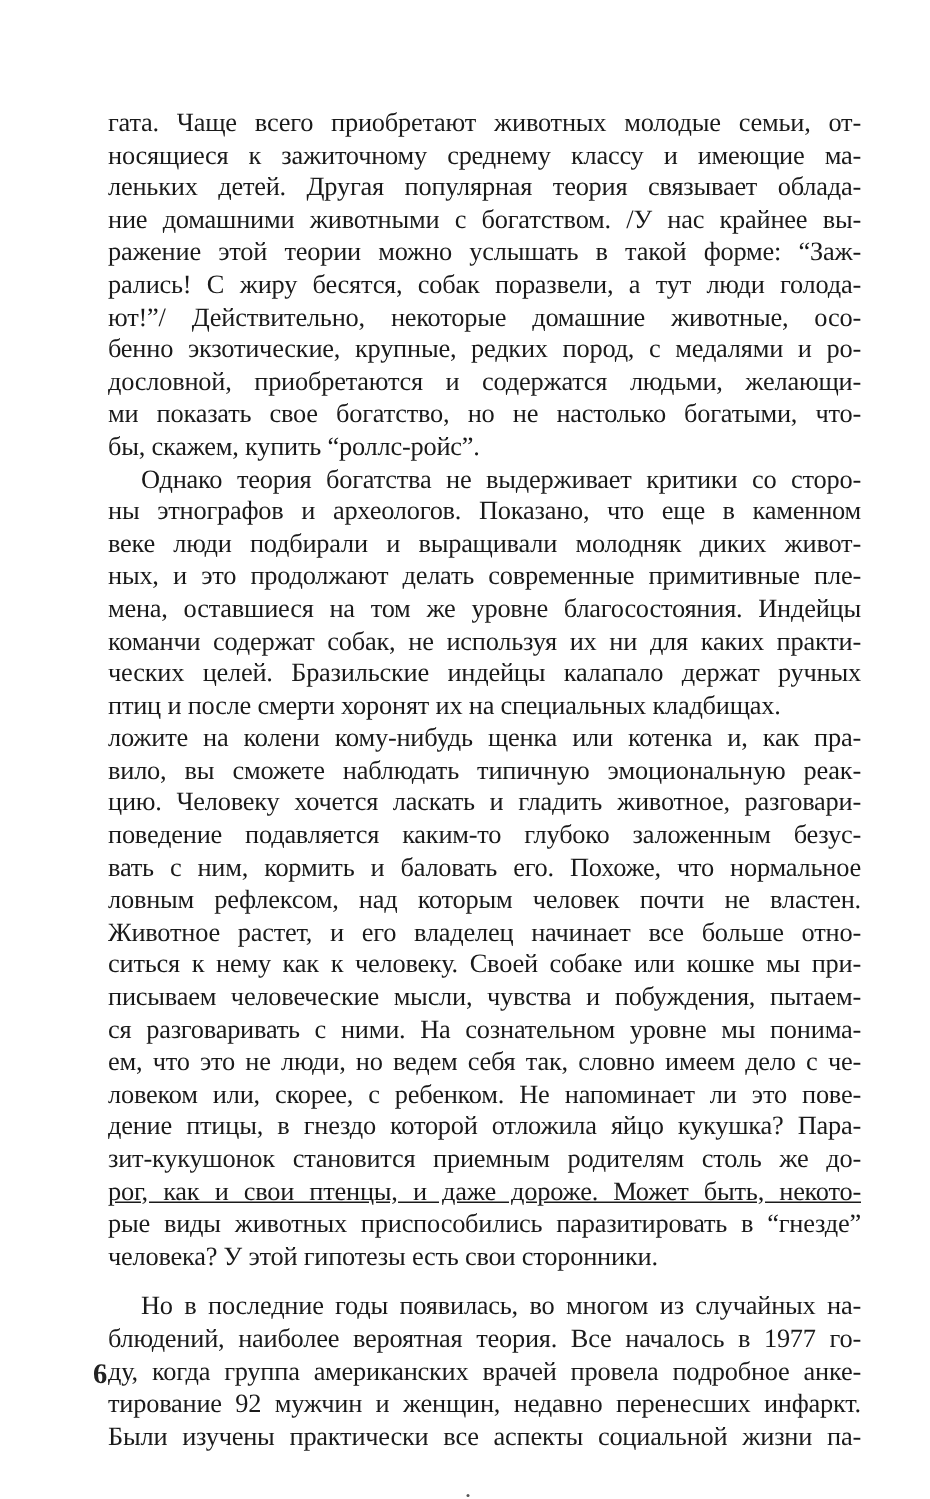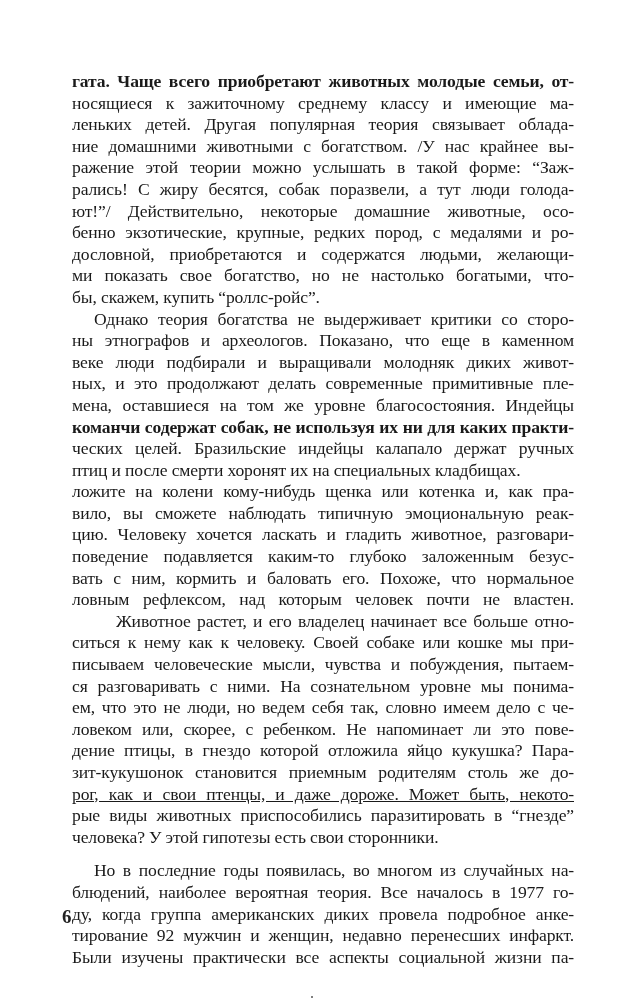--- a/index.html
+++ b/index.html
@@ -20,57 +20,57 @@
     position: absolute; left: 62px; top: 906px; font-size: 19px; font-weight: bold;
     font-family: "Liberation Serif", serif; color: #222;
   }
   .speck { position: absolute; width: 2px; height: 2px; background: #555; border-radius: 1px; }
 </style>
 </head>
 <body>
 
 <div class="page">
   <div class="text-block" id="text-block">
-      <span class="line" style="text-align-last: justify; font-weight: bold;">гата. Чаще всего приобретают животных молодые семьи, от-</span>
+      <span class="line" style="text-align-last: justify;">гата. Чаще всего приобретают животных молодые семьи, от-</span>
       <span class="line" style="text-align-last: justify;">носящиеся к зажиточному среднему классу и имеющие ма-</span>
       <span class="line" style="text-align-last: justify;">леньких детей. Другая популярная теория связывает облада-</span>
       <span class="line" style="text-align-last: justify;">ние домашними животными с богатством. /У нас крайнее вы-</span>
       <span class="line" style="text-align-last: justify;">ражение этой теории можно услышать в такой форме: “Заж-</span>
       <span class="line" style="text-align-last: justify;">рались! С жиру бесятся, собак поразвели, а тут люди голода-</span>
       <span class="line" style="text-align-last: justify;">ют!”/ Действительно, некоторые домашние животные, осо-</span>
       <span class="line" style="text-align-last: justify;">бенно экзотические, крупные, редких пород, с медалями и ро-</span>
       <span class="line" style="text-align-last: justify;">дословной, приобретаются и содержатся людьми, желающи-</span>
       <span class="line" style="text-align-last: justify;">ми показать свое богатство, но не настолько богатыми, что-</span>
       <span class="line last" style="text-align-last: left;">бы, скажем, купить “роллс-ройс”.</span>
       <span class="line indent" style="text-align-last: justify;">Однако теория богатства не выдерживает критики со сторо-</span>
       <span class="line" style="text-align-last: justify;">ны этнографов и археологов. Показано, что еще в каменном</span>
       <span class="line" style="text-align-last: justify;">веке люди подбирали и выращивали молодняк диких живот-</span>
       <span class="line" style="text-align-last: justify;">ных, и это продолжают делать современные примитивные пле-</span>
       <span class="line" style="text-align-last: justify;">мена, оставшиеся на том же уровне благосостояния. Индейцы</span>
-      <span class="line" style="text-align-last: justify; font-weight: bold;">команчи содержат собак, не используя их ни для каких практи-</span>
+      <span class="line" style="text-align-last: justify;">команчи содержат собак, не используя их ни для каких практи-</span>
       <span class="line" style="text-align-last: justify;">ческих целей. Бразильские индейцы калапало держат ручных</span>
       <span class="line last" style="text-align-last: left;">птиц и после смерти хоронят их на специальных кладбищах.</span>
       <span class="line" style="text-align-last: justify;">ложите на колени кому-нибудь щенка или котенка и, как пра-</span>
       <span class="line" style="text-align-last: justify;">вило, вы сможете наблюдать типичную эмоциональную реак-</span>
       <span class="line" style="text-align-last: justify;">цию. Человеку хочется ласкать и гладить животное, разговари-</span>
       <span class="line" style="text-align-last: justify;">поведение подавляется каким-то глубоко заложенным безус-</span>
       <span class="line" style="text-align-last: justify;">вать с ним, кормить и баловать его. Похоже, что нормальное</span>
       <span class="line" style="text-align-last: justify;">ловным рефлексом, над которым человек почти не властен.</span>
-      <span class="line" style="text-align-last: justify; margin-left: 44px;">Животное растет, и его владелец начинает все больше отно-</span>
+      <span class="line" style="text-align-last: justify;">Животное растет, и его владелец начинает все больше отно-</span>
       <span class="line" style="text-align-last: justify;">ситься к нему как к человеку. Своей собаке или кошке мы при-</span>
       <span class="line" style="text-align-last: justify;">писываем человеческие мысли, чувства и побуждения, пытаем-</span>
       <span class="line" style="text-align-last: justify;">ся разговаривать с ними. На сознательном уровне мы понима-</span>
       <span class="line" style="text-align-last: justify;">ем, что это не люди, но ведем себя так, словно имеем дело с че-</span>
       <span class="line" style="text-align-last: justify;">ловеком или, скорее, с ребенком. Не напоминает ли это пове-</span>
       <span class="line" style="text-align-last: justify;">дение птицы, в гнездо которой отложила яйцо кукушка? Пара-</span>
       <span class="line" style="text-align-last: justify;">зит-кукушонок становится приемным родителям столь же до-</span>
       <span class="line" style="text-align-last: justify; text-decoration: underline;">рог, как и свои птенцы, и даже дороже. Может быть, некото-</span>
       <span class="line" style="text-align-last: justify;">рые виды животных приспособились паразитировать в “гнезде”</span>
       <span class="line last" style="text-align-last: left;">человека? У этой гипотезы есть свои сторонники.</span>
       <span class="line indent" style="text-align-last: justify; margin-top: 12px;">Но в последние годы появилась, во многом из случайных на-</span>
       <span class="line" style="text-align-last: justify;">блюдений, наиболее вероятная теория. Все началось в 1977 го-</span>
-      <span class="line" style="text-align-last: justify;">ду, когда группа американских диких провела подробное анке-</span>
+      <span class="line" style="text-align-last: justify;">ду, когда группа американских врачей провела подробное анке-</span>
       <span class="line" style="text-align-last: justify;">тирование 92 мужчин и женщин, недавно перенесших инфаркт.</span>
       <span class="line" style="text-align-last: justify;">Были изучены практически все аспекты социальной жизни па-</span>
     </div>
   <div class="page-number">6</div>
   <div class="speck" style="left:311px; top:996px;"></div>
 </div>
 
 </body></html>

